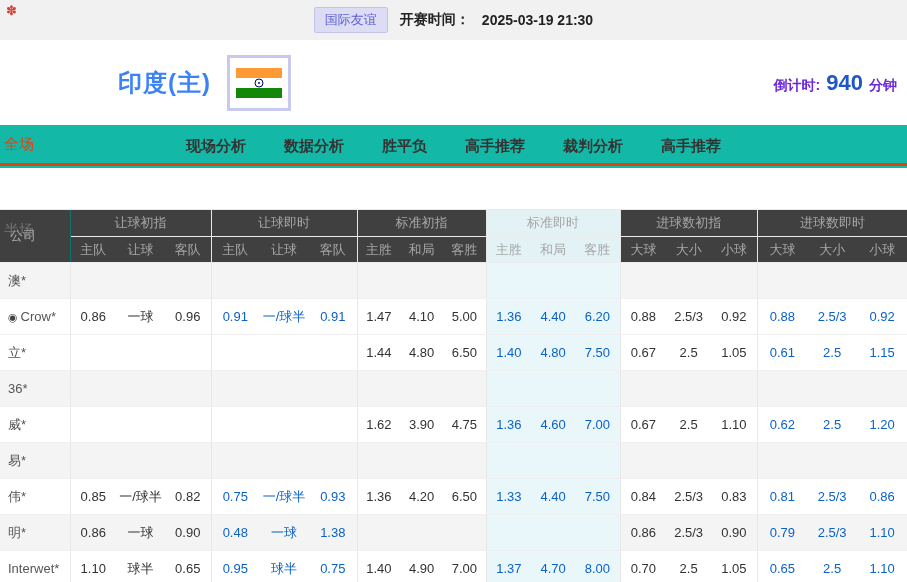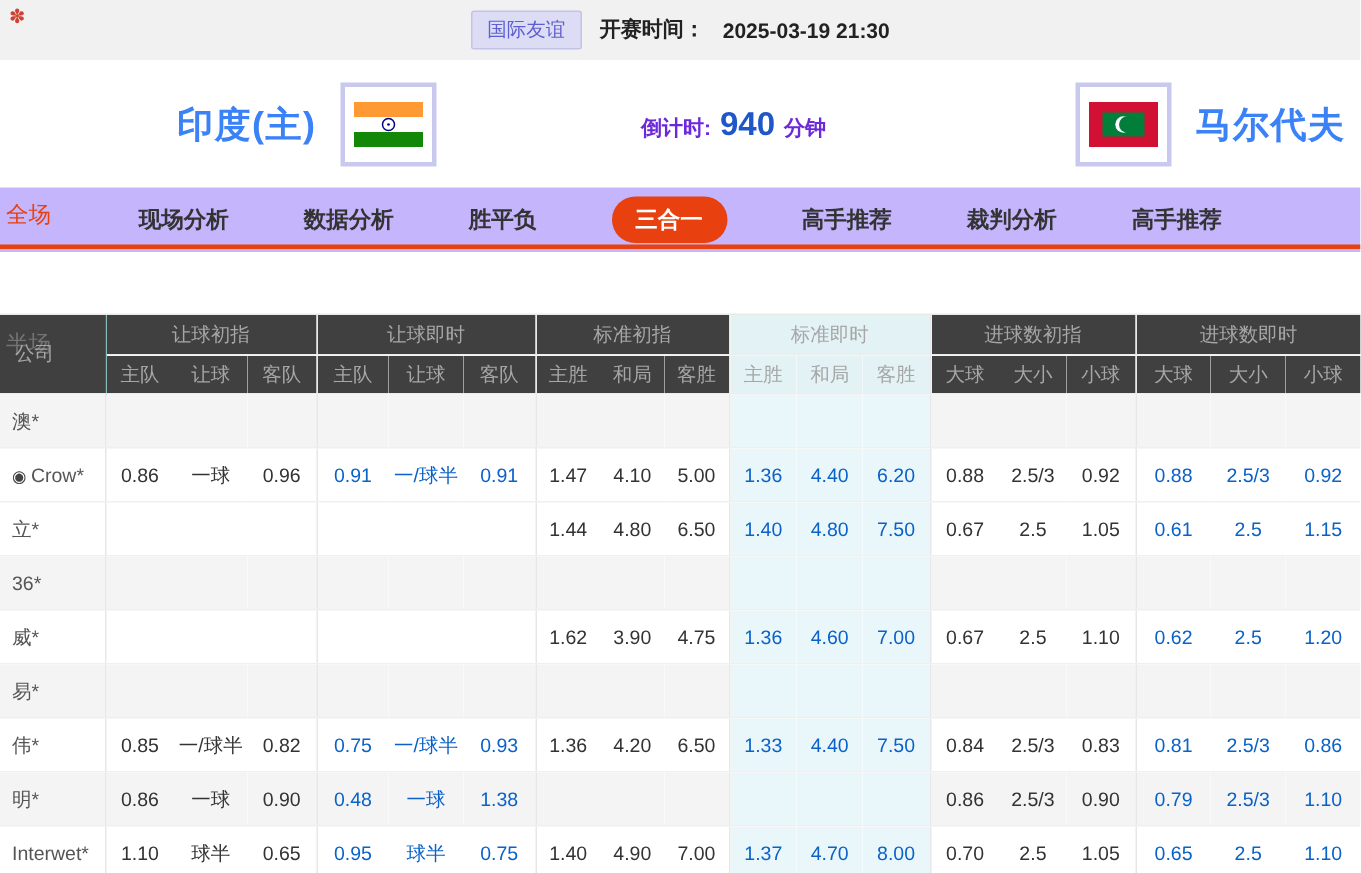--- a/index.html
+++ b/index.html
@@ -14,21 +14,21 @@
   .kickoff-label,.kickoff-time{font-size:14px;font-weight:bold;color:#222;}
   
   .team-band{height:85px;display:flex;align-items:center;justify-content:space-between;padding:0 10px 0 118px;background:#fff;}
   .team{display:flex;align-items:center;gap:16px;}
   .team-name{font-size:24px;font-weight:bold;color:#3b82f6;letter-spacing:1px;}
   .flag-box{width:58px;height:50px;border:3px solid #c9c9f0;background:#fff;display:flex;align-items:center;justify-content:center;}
   .countdown{display:flex;align-items:baseline;gap:6px;margin-left:-30px;}
   .countdown-label,.countdown-unit{font-size:14px;color:#6d28d9;font-weight:bold;}
   .countdown-value{font-size:22px;font-weight:bold;color:#1f56c8;}
   
-  .navbar{height:43px;display:flex;align-items:center;justify-content:center;gap:50px;background:#c4b5fd;}
+  .navbar{height:43px;display:flex;align-items:center;justify-content:center;gap:38px;background:#14b8a6;}
   .nav-item{font-size:15px;font-weight:bold;color:#333;cursor:pointer;white-space:nowrap;}
   .nav-item.active{background:#e8400e;color:#fff;border-radius:16px;padding:6px 16px;}
   
   .subtabs{height:41px;display:flex;align-items:stretch;justify-content:center;gap:45px;border-bottom:1px solid #e9e9e9;background:#fff;flex-direction:column;}
   .subtab{font-size:15px;color:#737373;line-height:38px;border-bottom:3px solid transparent;padding:0 4px;cursor:pointer;}
   .subtab.active{color:#e8400e;border-bottom-color:#e8400e;}
   
   table{width:907px;border-collapse:collapse;table-layout:fixed;}
   th,td{padding:0;text-align:center;white-space:nowrap;overflow:hidden;font-size:13px;}
   thead th{background:#404040;color:#a6a6a6;font-weight:normal;border-bottom:1px solid #ececec;height:26px;}
@@ -64,38 +64,26 @@
         <circle cx="23" cy="15" r="4" fill="none" stroke="#000088" stroke-width="1"></circle>
         <circle cx="23" cy="15" r="0.9" fill="#000088"></circle>
       </svg>
     </span>
   </div>
   <div class="countdown">
     <span class="countdown-label">倒计时:</span>
     <span class="countdown-value">940</span>
     <span class="countdown-unit">分钟</span>
   </div>
-  <div class="team">
-    <span class="flag-box">
-      <svg width="46" height="30" viewBox="0 0 46 30">
-        <rect width="46" height="30" fill="#d21034"></rect>
-        <rect x="9" y="7" width="28" height="16" fill="#007e3a"></rect>
-        <circle cx="23" cy="15" r="5.5" fill="#ffffff"></circle>
-        <circle cx="25.5" cy="15" r="5.5" fill="#007e3a"></circle>
-      </svg>
-    </span>
-    <span class="team-name">马尔代夫</span>
-  </div>
 </div>
 
 <div class="navbar">
     <span class="nav-item">现场分析</span>
     <span class="nav-item">数据分析</span>
     <span class="nav-item">胜平负</span>
-    <span class="nav-item active">三合一</span>
     <span class="nav-item">高手推荐</span>
     <span class="nav-item">裁判分析</span>
     <span class="nav-item">高手推荐</span>
   </div>
 
 <div class="subtabs">
     <span class="subtab active">全场</span>
     <span class="subtab">半场</span>
   </div>
 

